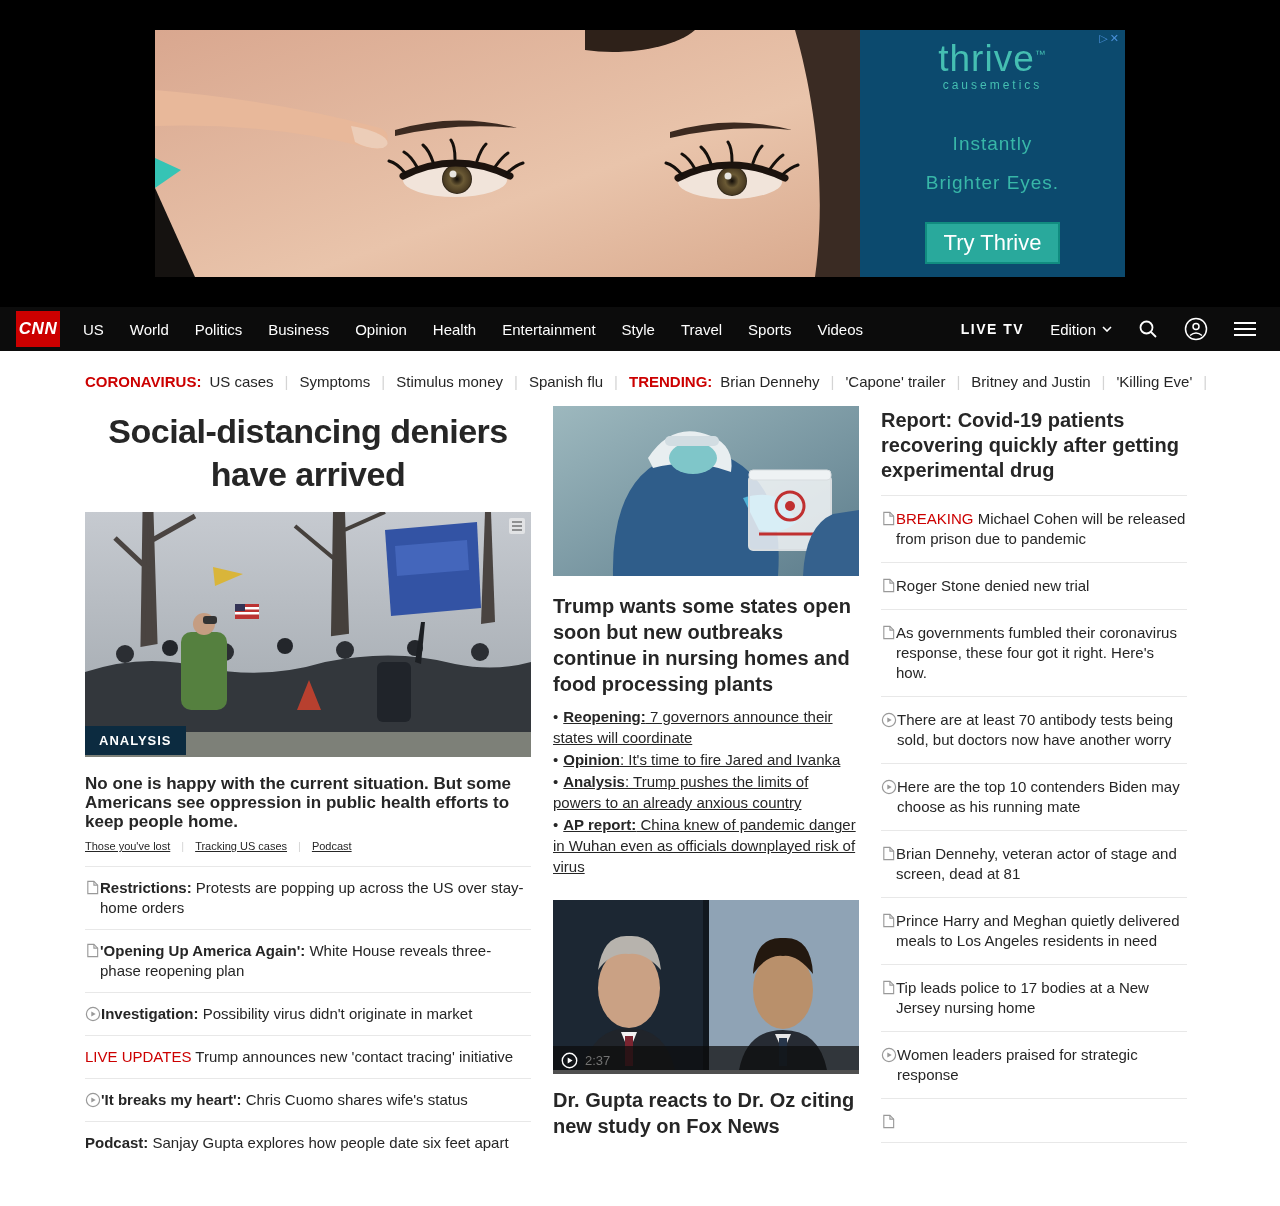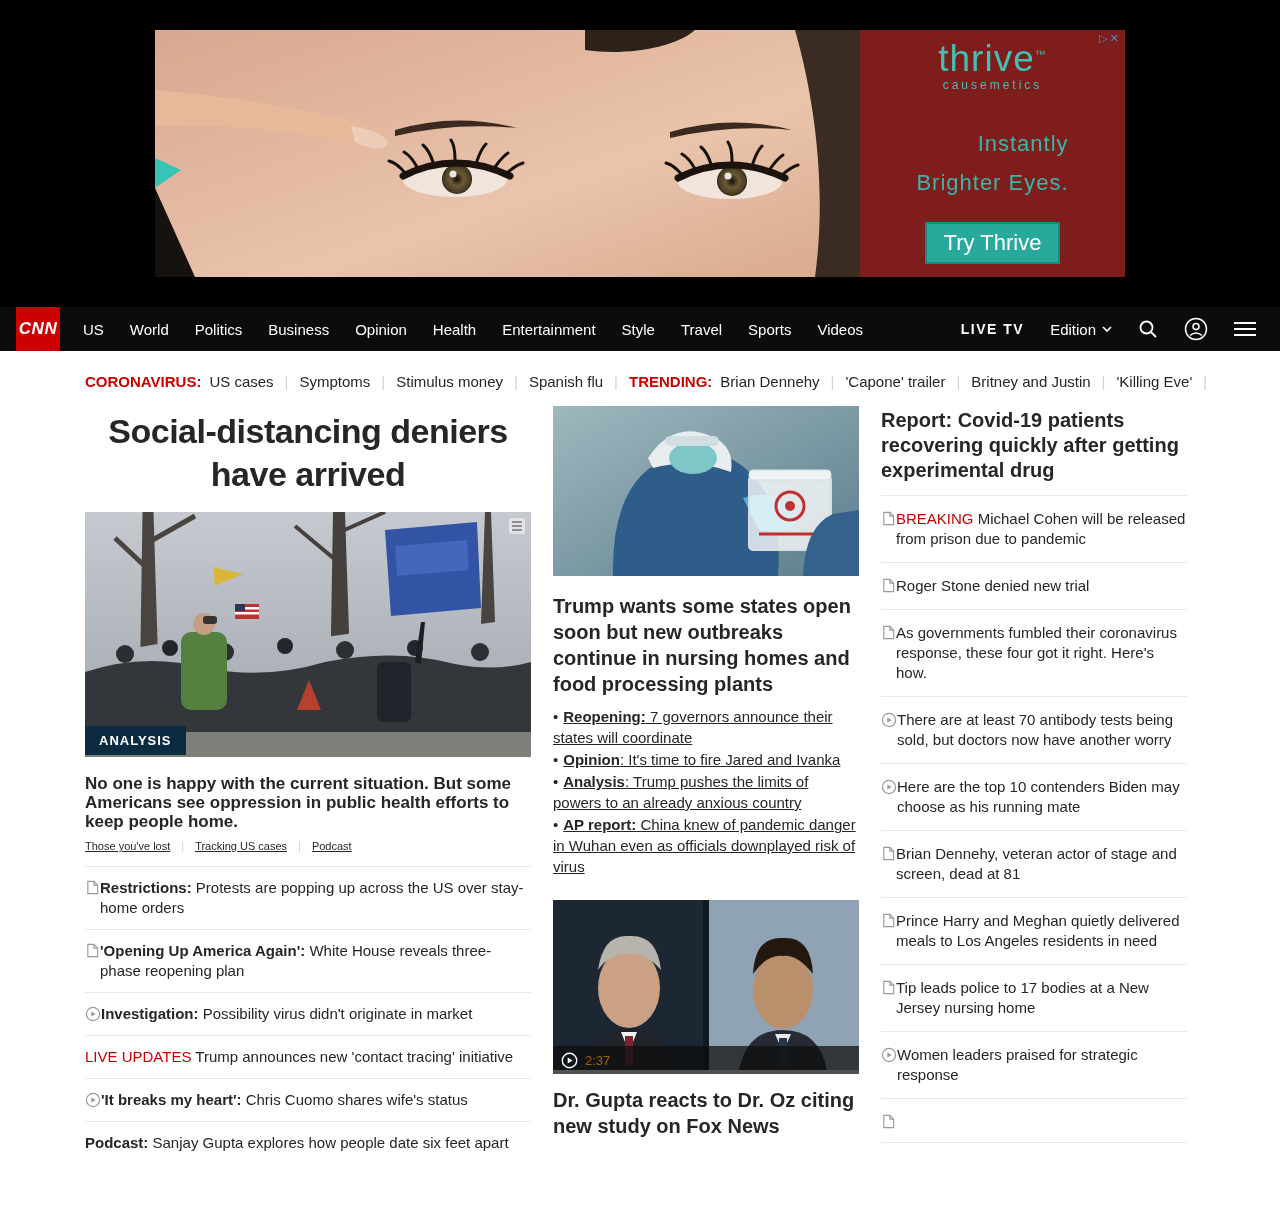--- a/index.html
+++ b/index.html
@@ -5,30 +5,30 @@
   * { box-sizing: border-box; }
   html,body { margin:0; padding:0; }
   body {
     width:1280px; height:1206px; overflow:hidden; background:#fff;
     font-family:"Liberation Sans", sans-serif; color:#262626;
   }
   
   .topband { background:#000; padding:30px 0; }
   .ad { width:970px; height:247px; margin:0 auto; position:relative; display:flex; background:#e3e1e2; }
   .ad-photo { width:705px; height:247px; position:relative; overflow:hidden; flex:none; }
-  .ad-panel { flex:1; display:flex; flex-direction:column; align-items:center; justify-content:center; background:#7f1d1d; padding-bottom:6px; }
+  .ad-panel { flex:1; display:flex; flex-direction:column; align-items:center; justify-content:center; background:#0c4a6e; padding-bottom:6px; }
   .ad-brand { font-size:37px; color:#45bfb2; letter-spacing:1px; line-height:34px; }
   .ad-brand sup { font-size:11px; }
   .ad-brand-sub { font-size:12px; color:#45bfb2; letter-spacing:3px; margin-top:2px;text-align:right; }
-  .ad-headline { margin-top:32px; font-size:22px; line-height:39px; color:#38b7a8; letter-spacing:1px; text-align:right; }
+  .ad-headline { margin-top:32px; font-size:19px; line-height:39px; color:#38b7a8; letter-spacing:1px; text-align:center; }
   .ad-cta { margin-top:20px; background:#29a99c; border:2px solid #118c80; color:#fff; font-size:22px; padding:6px 17px; cursor:pointer; font-family:"Liberation Sans", sans-serif; }
   .ad-corner { position:absolute; top:2px; right:4px; font-size:11px; color:#4a90d9; letter-spacing:2px; }
   
   .nav { background:#0c0c0c; height:44px; display:flex; align-items:center; }
-  .logo { width:44px; height:44px; margin-left:16px; background:#cc0000; color:#fff; font-weight:bold; font-style:italic; font-size:17px; display:flex; align-items:center; justify-content:center; flex:none; letter-spacing:.5px; }
+  .logo { width:44px; height:36px; margin-left:16px; background:#cc0000; color:#fff; font-weight:bold; font-style:italic; font-size:17px; display:flex; align-items:center; justify-content:center; flex:none; letter-spacing:.5px; }
   .nav-items { display:flex; margin-left:10px; }
   .nav-item { color:#fefefe; font-size:15px; padding:0 13px; cursor:pointer; white-space:nowrap; }
   .nav-right { margin-left:auto; display:flex; align-items:center; gap:26px; margin-right:24px; }
   .live-tv { color:#fff; font-weight:bold; font-size:14px; letter-spacing:1.5px; cursor:pointer; }
   .edition { color:#fff; font-size:15px; cursor:pointer; display:flex; align-items:center; gap:6px; }
   .icon-btn { cursor:pointer; display:flex; align-items:center; }
   
   .trending { margin:22px 85px 0; font-size:15px; display:flex; align-items:center; white-space:nowrap; }
   .red-label { color:#cc0000; font-weight:bold; margin-right:8px; }
   .t-link { color:#262626; cursor:pointer; }
@@ -50,21 +50,21 @@
   .row svg { flex:none; margin-top:2px; }
   .k { font-weight:bold; }
   .kr { color:#cc0000; }
   .h2 { font-size:20px; line-height:26px; font-weight:bold; margin:13px 0 0; cursor:pointer; }
   .bullets { margin-top:9px; font-size:15px; line-height:21px; }
   .bullet { margin-top:1px; cursor:pointer; }
   .bdot { margin-right:5px; }
   .bullet .bt { text-decoration:underline; }
   .video-thumb { margin-top:23px; position:relative; cursor:pointer; }
   .vbar { position:absolute; left:0; right:0; bottom:0; height:28px; background:rgba(12,12,12,.72); display:flex; align-items:center; padding-left:8px; }
-  .vdur { color:#a16207; font-size:13px; margin-left:7px; }
+  .vdur { color:#737373; font-size:13px; margin-left:7px; }
   .right-list .row { padding:13px 0; }
   .right-list { margin-top:12px; }
 </style>
 </head>
 <body>
 
 <div class="topband">
   <div class="ad">
     <div class="ad-photo">
       <svg width="705" height="247" viewBox="0 0 705 247">

